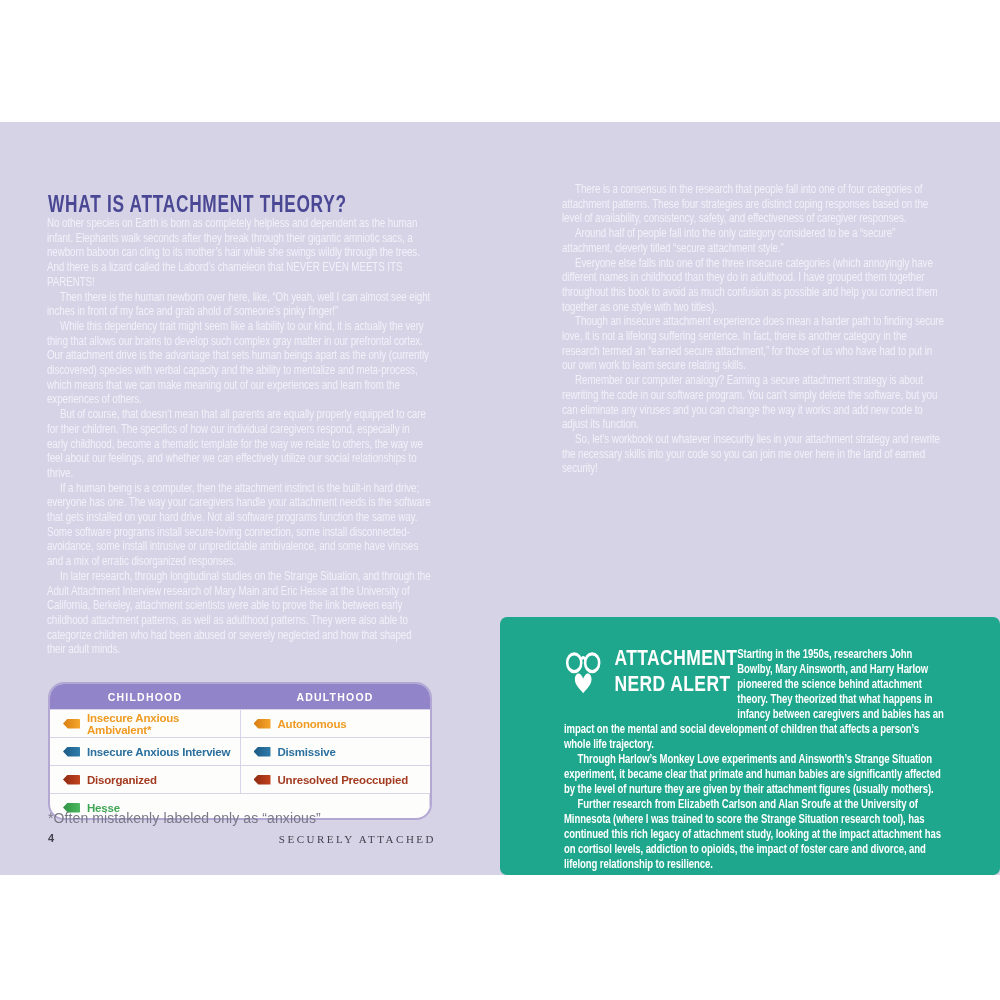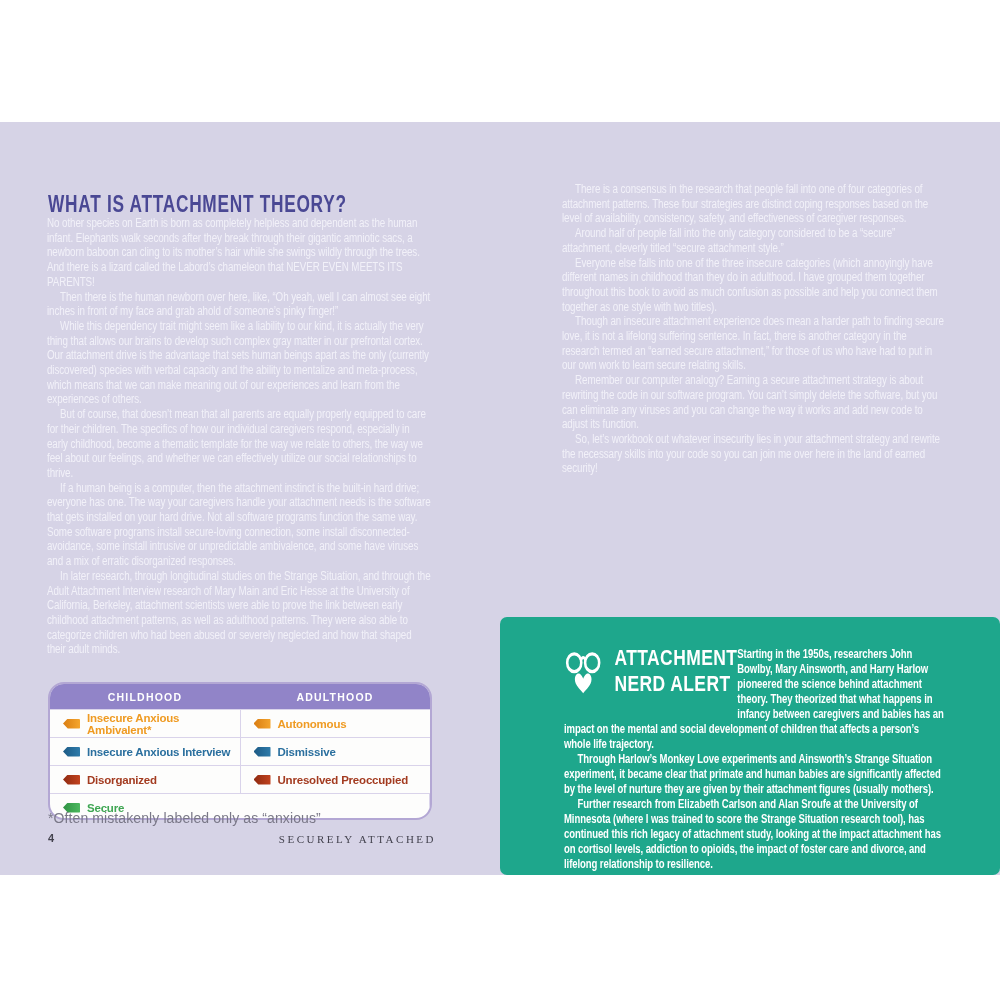--- a/index.html
+++ b/index.html
@@ -147,21 +147,21 @@
           <span>Disorganized</span>
         </div>
       <div class="cell">
           <span class="tag-icon"></span>
           <span>Unresolved Preoccupied</span>
         </div>
     </div>
     <div class="atable-row row-green">
       <div class="cell">
           <span class="tag-icon"></span>
-          <span>Secure</span>
+          <span>Hesse</span>
         </div>
     </div>
   </div>
 
   <div class="footnote">*Often mistakenly labeled only as “anxious”</div>
   <div class="page-number">4</div>
   <div class="running-foot">SECURELY ATTACHED</div>
 
   <div class="right-col body-col">
     <p class="ind">There is a consensus in the research that people fall into one of four categories of attachment patterns. These four strategies are distinct coping responses based on the level of availability, consistency, safety, and effectiveness of caregiver responses.</p>

